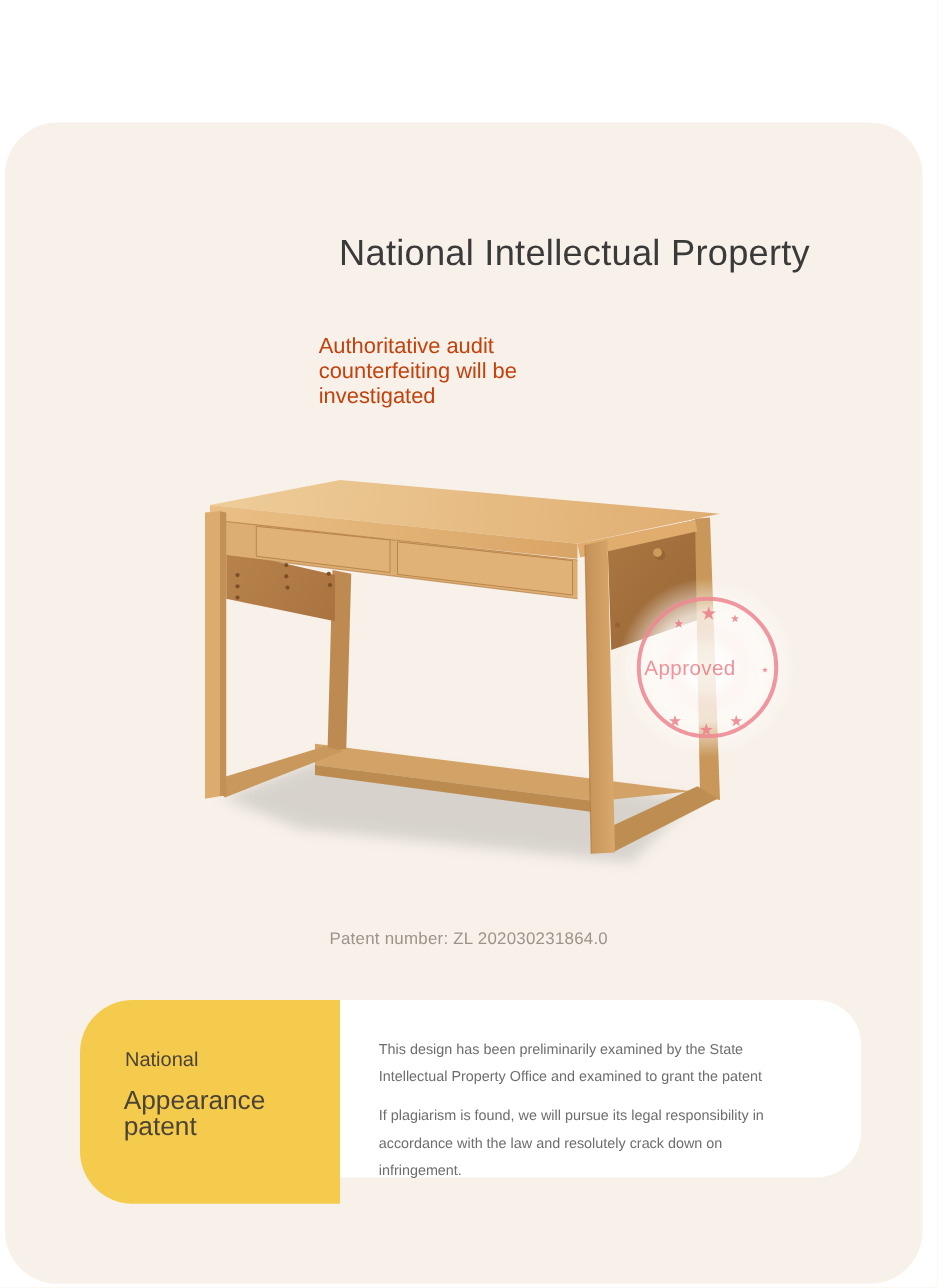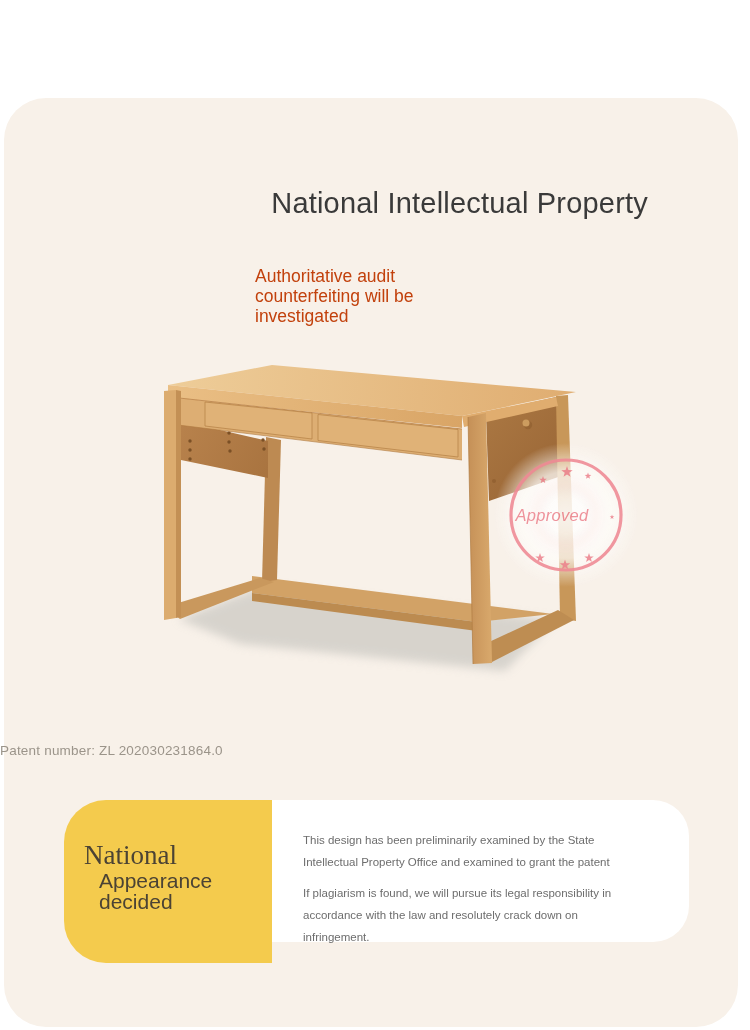--- a/index.html
+++ b/index.html
@@ -15,31 +15,31 @@
   }
   .title{
     left:88px;top:186px;width:560px;
     font-size:29px;line-height:35px;color:#3a3a3a;
     letter-spacing:0.2px;font-weight:400;text-align:right;
   }
   .subtitle{
     left:255px;top:266px;width:260px;
     font-size:17.5px;line-height:20px;color:#c2410c;
   }
-  .desk-wrap{left:150px;top:356px;width:500px;height:325px;font-style:italic;}
+  .desk-wrap{left:150px;top:375px;width:500px;height:325px;}
   .patent-number{
-    left:0;top:743px;width:750px;
+    left:0;top:743px;width:750px;text-align:center;
     font-size:13.5px;color:#9b948a;letter-spacing:0.2px;
   }
   .badge{
     left:64px;top:800px;width:208px;height:163px;
     background:#f4cb4d;border-radius:42px 0 0 42px;
     color:#4b4334;
   }
-  .badge-title{left:20px;top:40px;font-size:27px;font-family:Liberation Serif, serif;}
+  .badge-title{left:36px;top:40px;font-size:16px;}
   .badge-sub{left:35px;top:71px;font-size:21px;line-height:20.5px;}
   .desc{
     left:272px;top:800px;width:417px;height:142px;
     background:#ffffff;border-radius:0 36px 36px 0;
     color:#6d6d6d;font-size:11.5px;
   }
   .desc .para{position:absolute;left:31px;width:376px;line-height:22px;}
   .para1{top:29px;}
   .para2{top:82px;}
   svg{display:block;}
@@ -158,21 +158,21 @@
   </g>
 </svg>
 </div>
 
 <div class="abs patent-number">Patent number: ZL 202030231864.0</div>
 
 <div class="abs badge">
   <div class="abs badge-title">National</div>
   <div class="abs badge-sub">
     <div>Appearance</div>
-    <div>decided</div>
+    <div>patent</div>
   </div>
 </div>
 
 <div class="abs desc">
   <div class="para para1">
     <div>This design has been preliminarily examined by the State</div>
     <div>Intellectual Property Office and examined to grant the patent</div>
   </div>
   <div class="para para2">
     <div>If plagiarism is found, we will pursue its legal responsibility in</div>

